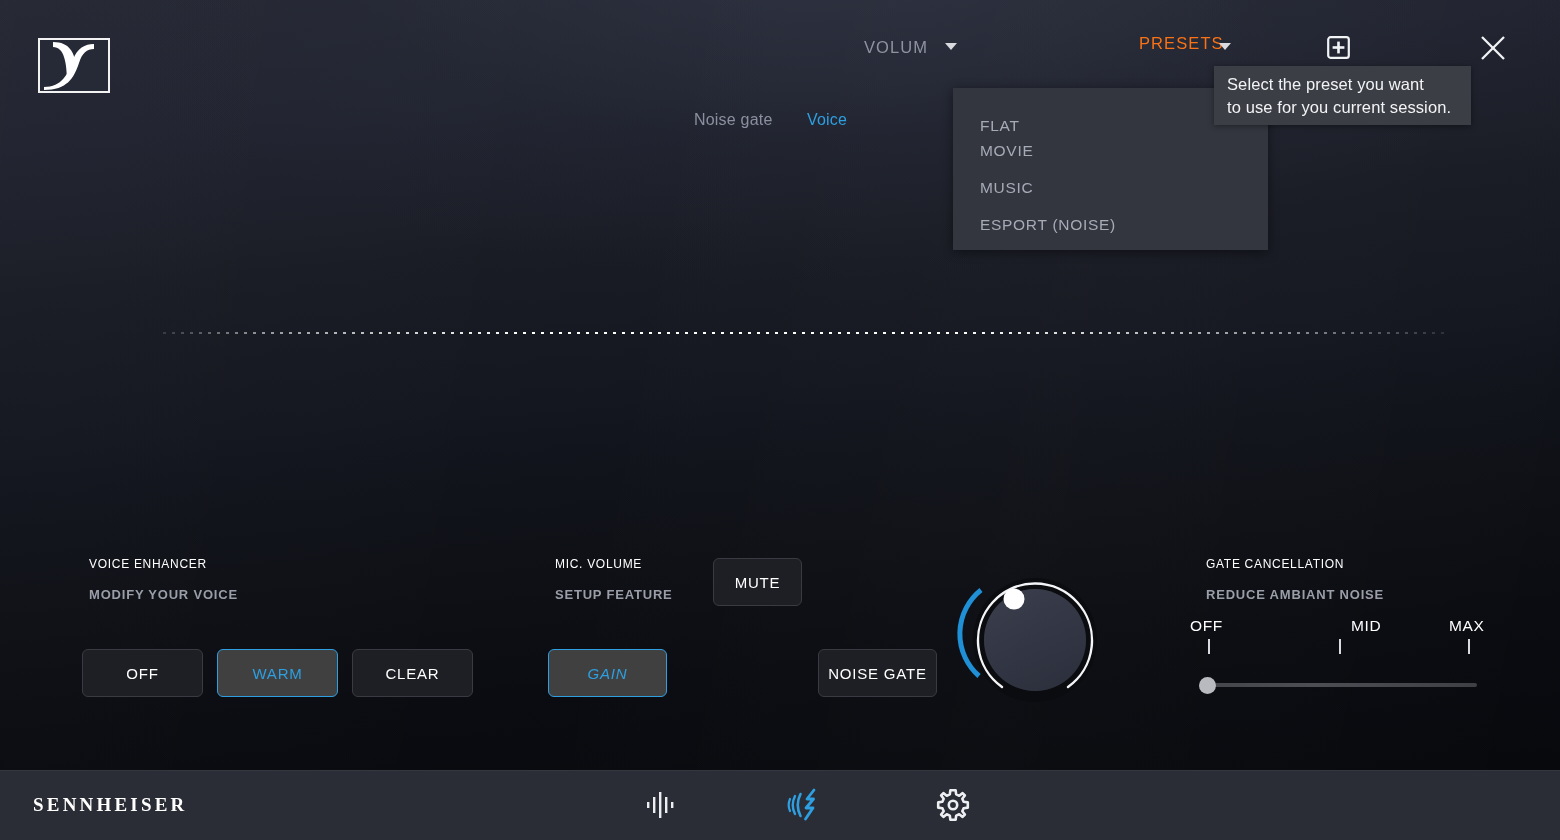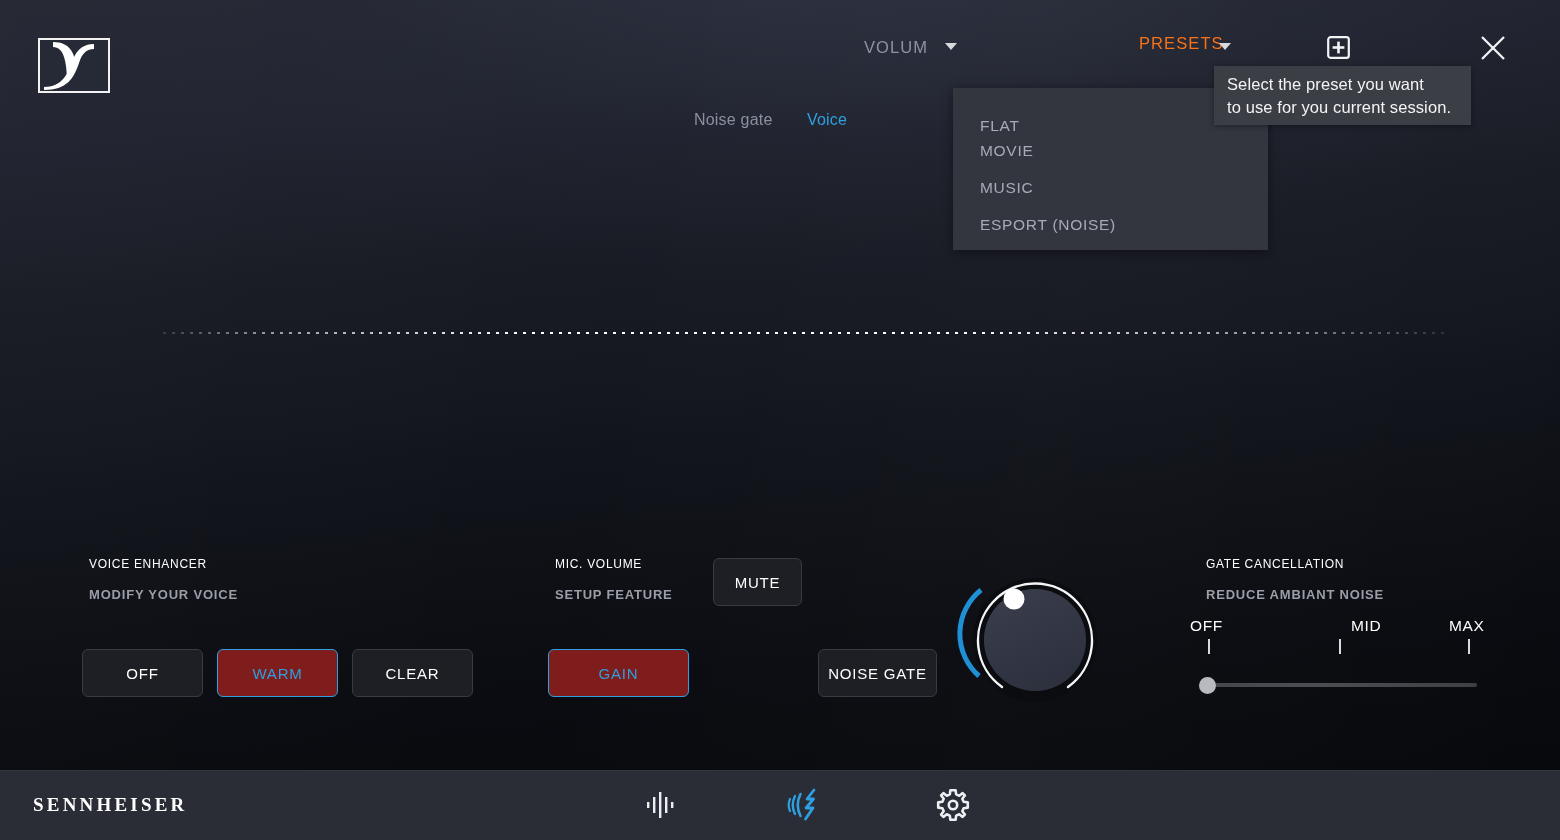--- a/index.html
+++ b/index.html
@@ -111,30 +111,30 @@
     position:absolute; color:#9a9ea8; font-size:13px; letter-spacing:0.8px;font-weight:bold;
   }
 
   
   .pill {
     position:absolute; height:48px; border-radius:6px;
     background:#1e1f24; border:1px solid #3a3b42;
     display:flex; align-items:center; justify-content:center;
     font-size:15px; letter-spacing:0.8px; color:#ffffff;
   }
-  .pill.sel { border-color:#2e9fe0; color:#2e9fe0; background:#7f1d1d; }
+  .pill.sel { border-color:#2e9fe0; color:#2e9fe0; background:#404040; }
   .pill.dim { color:#9397a1; }
 
   
   .b-off   { left:82px;  top:649px; width:121px; }
   .b-warm  { left:217px; top:649px; width:121px; }
   .b-clear { left:352px; top:649px; width:121px; }
   
   .b-mute  { left:713px; top:558px; width:89px; }
-  .b-gain  { left:548px; top:649px; width:141px; }
+  .b-gain  { left:548px; top:649px; width:119px;font-style:italic; }
   .b-side  { left:683px; top:649px; width:119px; }
   .b-noise { left:818px; top:649px; width:119px; }
 
   
   .knob-wrap { position:absolute; left:955px; top:560px; width:160px; height:160px; }
 
   
   .nc-scale-label {
     position:absolute; color:#ffffff; font-size:15.5px; letter-spacing:0.6px;
   }

